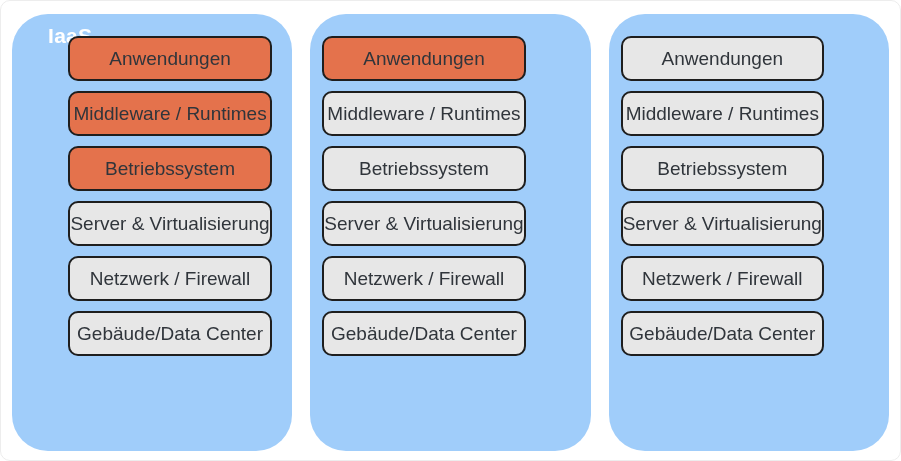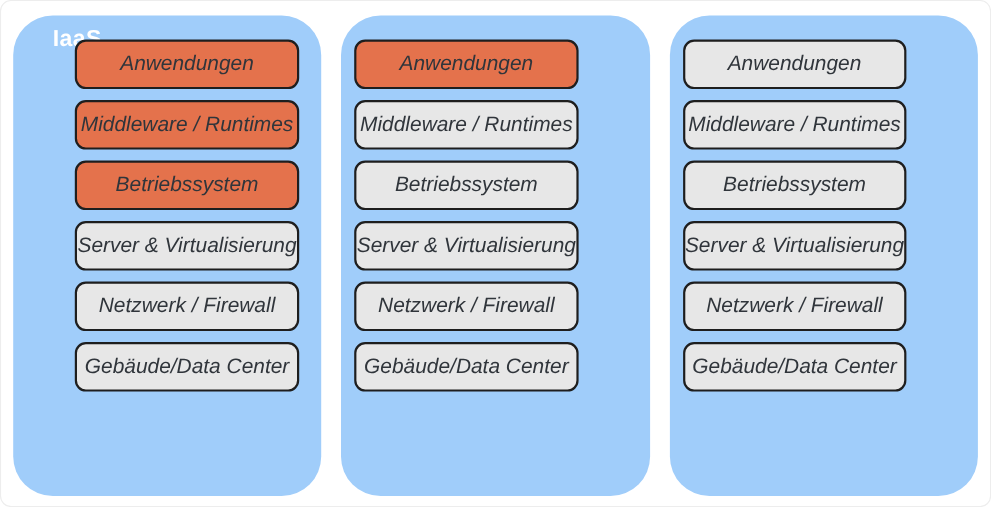--- a/index.html
+++ b/index.html
@@ -52,21 +52,20 @@
     height: 2px;
     background: #ffffff;
     margin: 9px -12px 0 -12px;
     border-radius: 1px;
   }
   .layers {
     display: flex;
     flex-direction: column;
     gap: 10px;
     margin-top: 22px;
-    font-style: italic;
   }
   .layer {
     height: 45px;
     box-sizing: border-box;
     border: 2px solid var(--box-border, #1e1e1e);
     border-radius: 10px;
     background: var(--default-box-bg, #e7e7e7);
     display: flex;
     align-items: center;
     justify-content: center;

